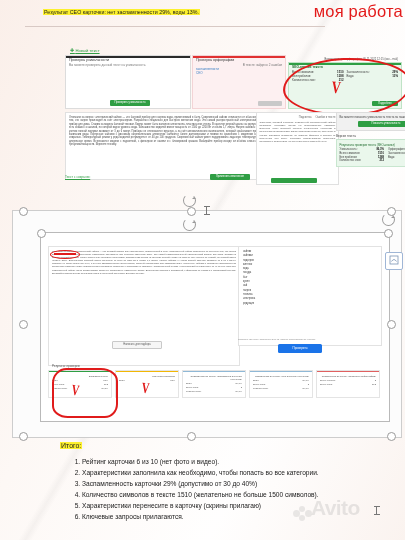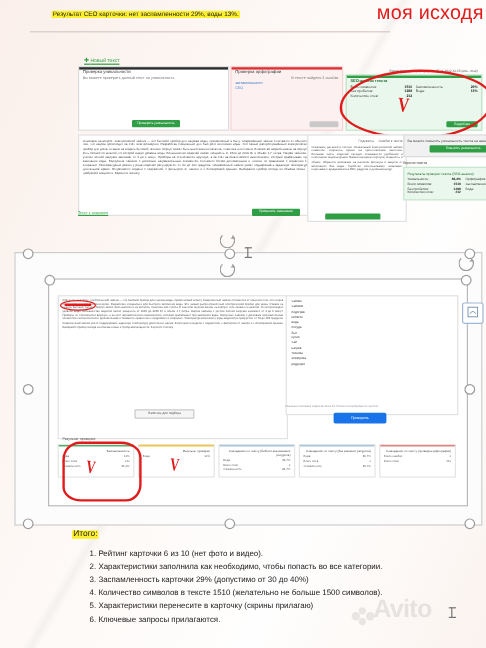--- a/index.html
+++ b/index.html
@@ -152,21 +152,21 @@
 </style>
 </head>
 <body>
 
 <div class="sheet"></div>
 <div class="diag"></div>
 
 <div class="title-line">
   <span class="hl">Результат СЕО карточки: нет заспамленности 29%, воды 13%.</span>
 </div>
-<div class="mywork">моя исходя</div>
+<div class="mywork">моя работа</div>
 <div class="rule"></div>
 
 <div class="top-shot">
 
   <div class="newtext">
     <span class="plus">✚</span>
     <span>Новый текст</span>
   </div>
 
   <div class="card panelA">

